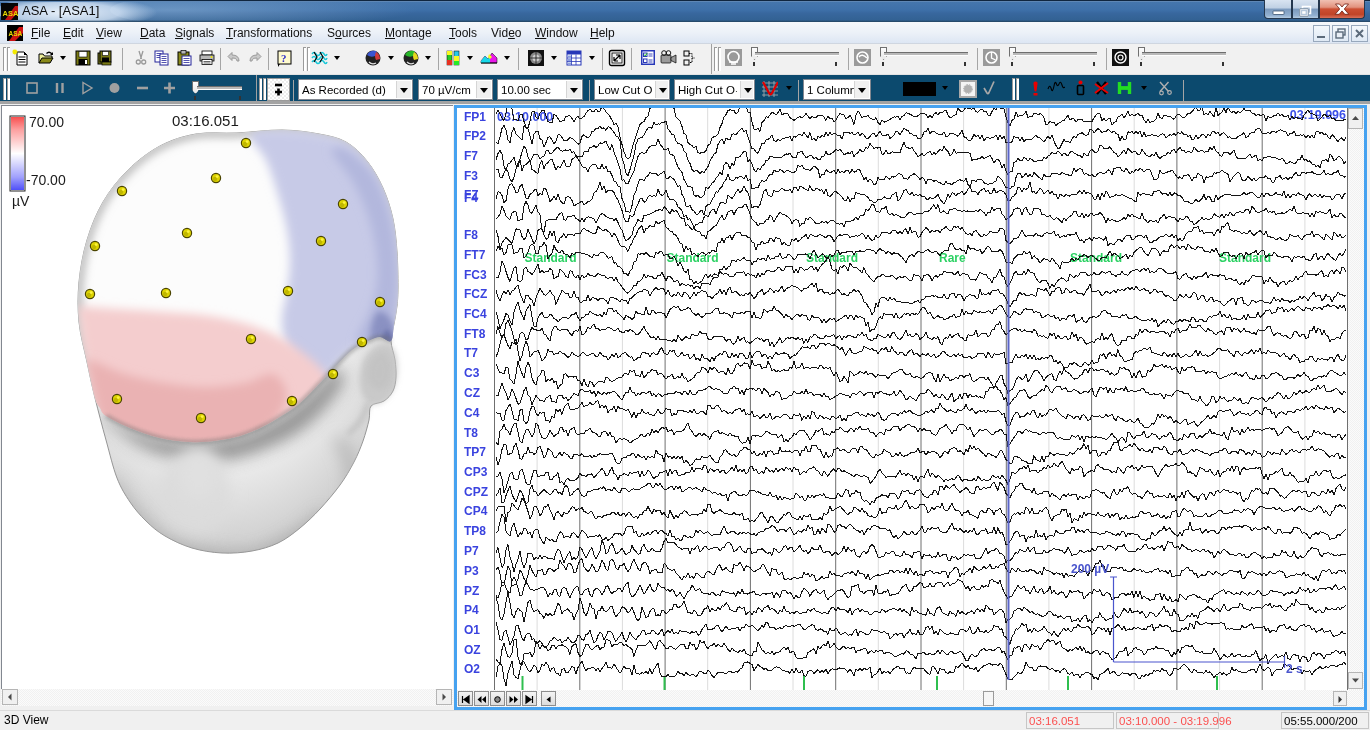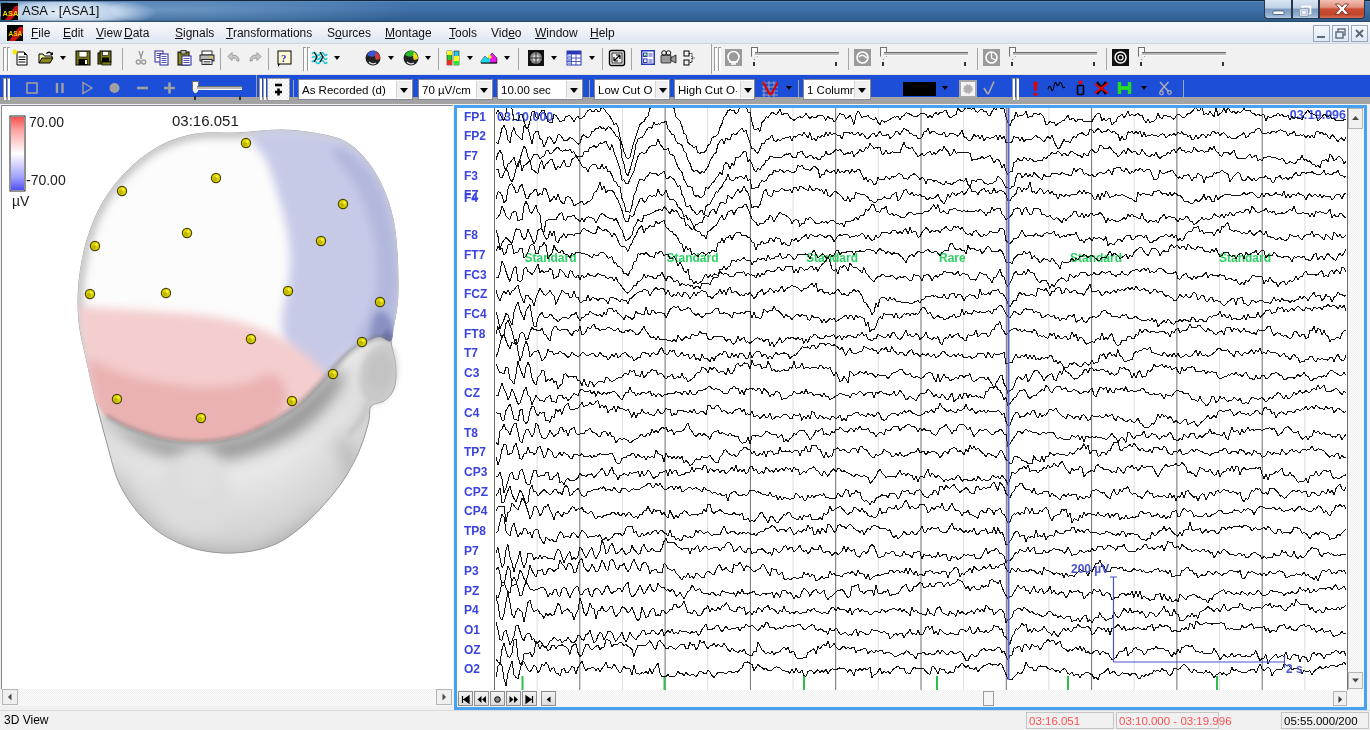--- a/index.html
+++ b/index.html
@@ -24,21 +24,21 @@
 
 #menubar{position:absolute;left:0;top:22px;width:1370px;height:22px;
  background:linear-gradient(180deg,#f6f8fb 0%,#ecf1f8 50%,#dde6f3 100%);border-bottom:1px solid #cfd6e0}
 #menubar .mi{position:absolute;top:4px;font-size:12px;color:#111}
 #menubar .mi u{text-decoration:underline}
 #micon{position:absolute;left:7px;top:3px;width:16px;height:16px;background:#000}
 .mdibtn{position:absolute;top:3px;width:17px;height:17px;background:linear-gradient(180deg,#f4f8fc,#dfe9f4);
  border:1px solid #98a8bc}
 
 #tb1{position:absolute;left:0;top:44px;width:1370px;height:31px;background:#f1f1f1;border-bottom:1px solid #e3e3e3}
-#tb2{position:absolute;left:0;top:75px;width:1370px;height:29px;background:#1d4ed8;border-bottom:7px solid #a3a3a3}
+#tb2{position:absolute;left:0;top:75px;width:1370px;height:29px;background:#0c4a6e;border-bottom:3px solid #a3a3a3}
 .grip{position:absolute;top:3px;width:3px;height:24px;border-left:1px solid #9b9b9b;border-top:1px solid #9b9b9b;background:#fff}
 .vsep{position:absolute;top:4px;width:1px;height:22px;background:#a5a5a5}
 .bandline{position:absolute;top:0;width:1px;height:100%;background:#a0a0a0}
 .tbico{position:absolute;top:5px;width:18px;height:18px}
 .dd{position:absolute;top:12px;width:0;height:0;border-left:3.5px solid transparent;border-right:3.5px solid transparent;border-top:4px solid #000}
 .combo{position:absolute;top:4px;height:21px;background:#fff;border:1px solid #828790;font-size:11.5px;color:#000}
 .combo .ct{position:absolute;left:3px;top:4px;white-space:nowrap}
 .combo .ca{position:absolute;right:1px;top:1px;bottom:1px;width:15px;background:#f0f0f0;border-left:1px solid #d5d5d5}
 .combo .ca:after{content:"";position:absolute;left:3px;top:7px;border-left:4px solid transparent;border-right:4px solid transparent;border-top:5px solid #000}
 .slider{position:absolute;top:8px;height:4px;border-top:1px solid #6e6e6e;border-bottom:1px solid #fdfdfd;background:#b9b9b9}
@@ -96,21 +96,21 @@
 
 <div id="menubar">
  <div id="micon"><svg width="16" height="16">
           <rect width="16" height="16" fill="#000"></rect>
           <path d="M2 16 L12 2 L16 2 L16 8 L8 16 Z" fill="#cc1111"></path>
           <text x="1.5" y="11" font-size="6.5" font-weight="bold" fill="#e8d800" font-family="Liberation Sans">ASA</text>
         </svg></div>
  <div class="mi" style="left:31px"><u>F</u>ile</div>
  <div class="mi" style="left:63px"><u>E</u>dit</div>
  <div class="mi" style="left:96px"><u>V</u>iew</div>
- <div class="mi" style="left:124px"><u>D</u>ata</div>
+ <div class="mi" style="left:140px"><u>D</u>ata</div>
  <div class="mi" style="left:175px"><u>S</u>ignals</div>
  <div class="mi" style="left:226px"><u>T</u>ransformations</div>
  <div class="mi" style="left:327px">S<u>o</u>urces</div>
  <div class="mi" style="left:385px"><u>M</u>ontage</div>
  <div class="mi" style="left:449px"><u>T</u>ools</div>
  <div class="mi" style="left:491px">Vid<u>e</u>o</div>
  <div class="mi" style="left:535px"><u>W</u>indow</div>
  <div class="mi" style="left:590px"><u>H</u>elp</div>
  <div class="mdibtn" style="left:1313px"><svg width="15" height="15">
           <rect x="3" y="10" width="8" height="2" fill="#5b6a7a"></rect>

